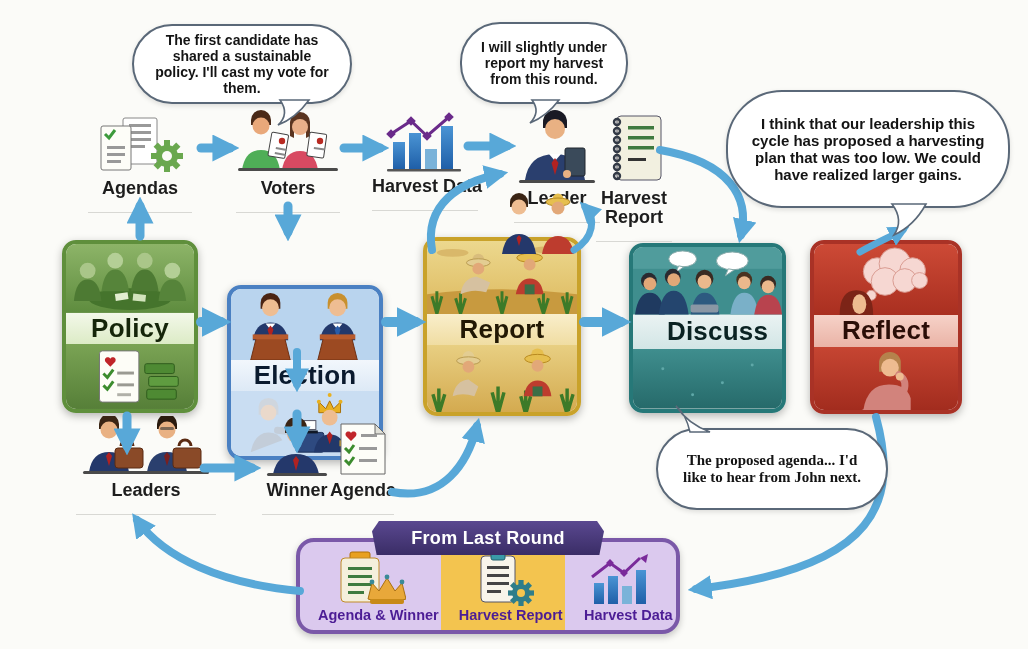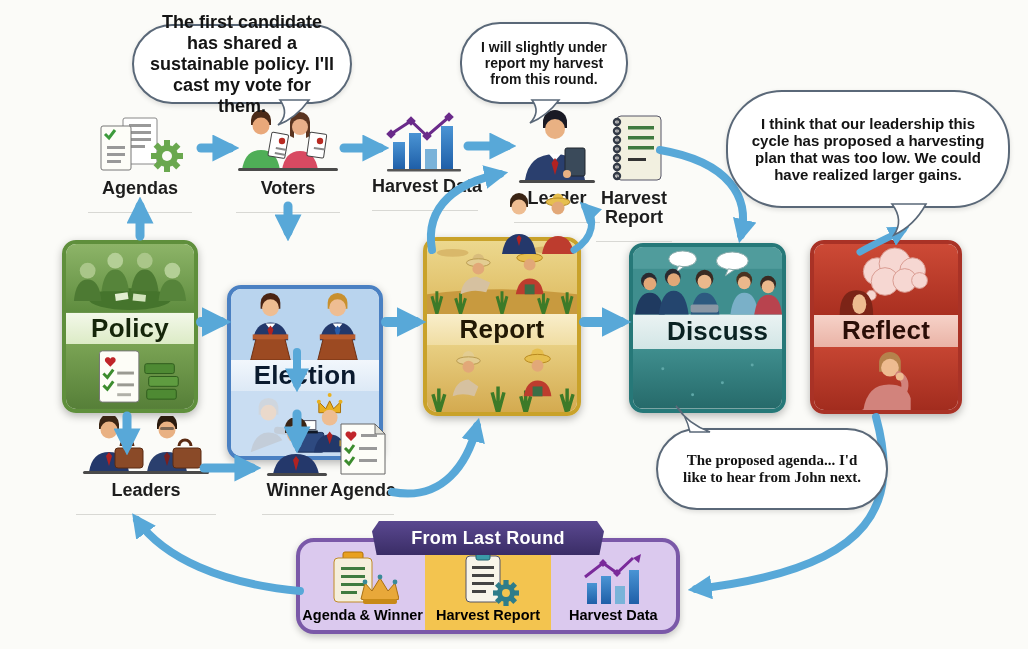--- a/index.html
+++ b/index.html
@@ -32,33 +32,33 @@
                   line-height:1.05;padding-bottom:14px;border-bottom:1px solid #d8d8d4;
                   white-space:nowrap;}
   .artifact-label.wrap{white-space:normal;}
 
   
   .bubble{position:absolute;background:#ffffff;border:2px solid #5a6878;
           display:flex;align-items:center;justify-content:center;text-align:center;
           font-weight:bold;color:#141414;padding:8px 16px;box-sizing:border-box;
           box-shadow:0 2px 5px rgba(0,0,0,.12);}
   .bubble .tail{position:absolute;}
-  #bubble-voter{left:132px;top:24px;width:220px;height:80px;border-radius:42px;font-size:18px;}
+  #bubble-voter{left:132px;top:24px;width:220px;height:80px;border-radius:42px;font-size:14px;}
   #bubble-leader{left:460px;top:22px;width:168px;height:82px;border-radius:40px;font-size:14px;}
   #bubble-reflect{left:726px;top:90px;width:284px;height:118px;border-radius:56px;font-size:15px;}
   #bubble-discuss{left:656px;top:428px;width:232px;height:82px;border-radius:42px;font-size:15px;font-family:Liberation Serif, serif;}
 
   
   #last-round-panel{position:absolute;left:296px;top:538px;width:384px;height:96px;
         box-sizing:border-box;background:#dbc9ee;border:4px solid #7a58a8;border-radius:18px;
         box-shadow:0 3px 7px rgba(0,0,0,.22);display:flex;overflow:hidden;}
   .lr-cell{flex:1;display:flex;flex-direction:column;align-items:center;
            justify-content:flex-end;padding:6px 2px 7px;}
   .lr-cell.gold{background:#f3c44f;}
-  .lr-label{font-weight:bold;font-size:14.5px;color:#000000;white-space:nowrap;}
+  .lr-label{font-weight:bold;font-size:14.5px;color:#4c1d95;white-space:nowrap;margin-left:16px;}
   #lr-ribbon{position:absolute;left:372px;top:521px;width:232px;height:34px;z-index:6;
         background:linear-gradient(#5a4890,#3a2d66);
         clip-path:polygon(3% 0,97% 0,100% 30%,98% 100%,2% 100%,0 30%);
         display:flex;align-items:center;justify-content:center;
         color:#ffffff;font-weight:bold;font-size:18px;letter-spacing:.3px;}
 
   #flow-arrows{position:absolute;left:0;top:0;z-index:5;pointer-events:none;}
   .bubble{z-index:7;}
   #pair-above-harvest{position:absolute;left:492px;top:190px;z-index:4;}
 </style>

